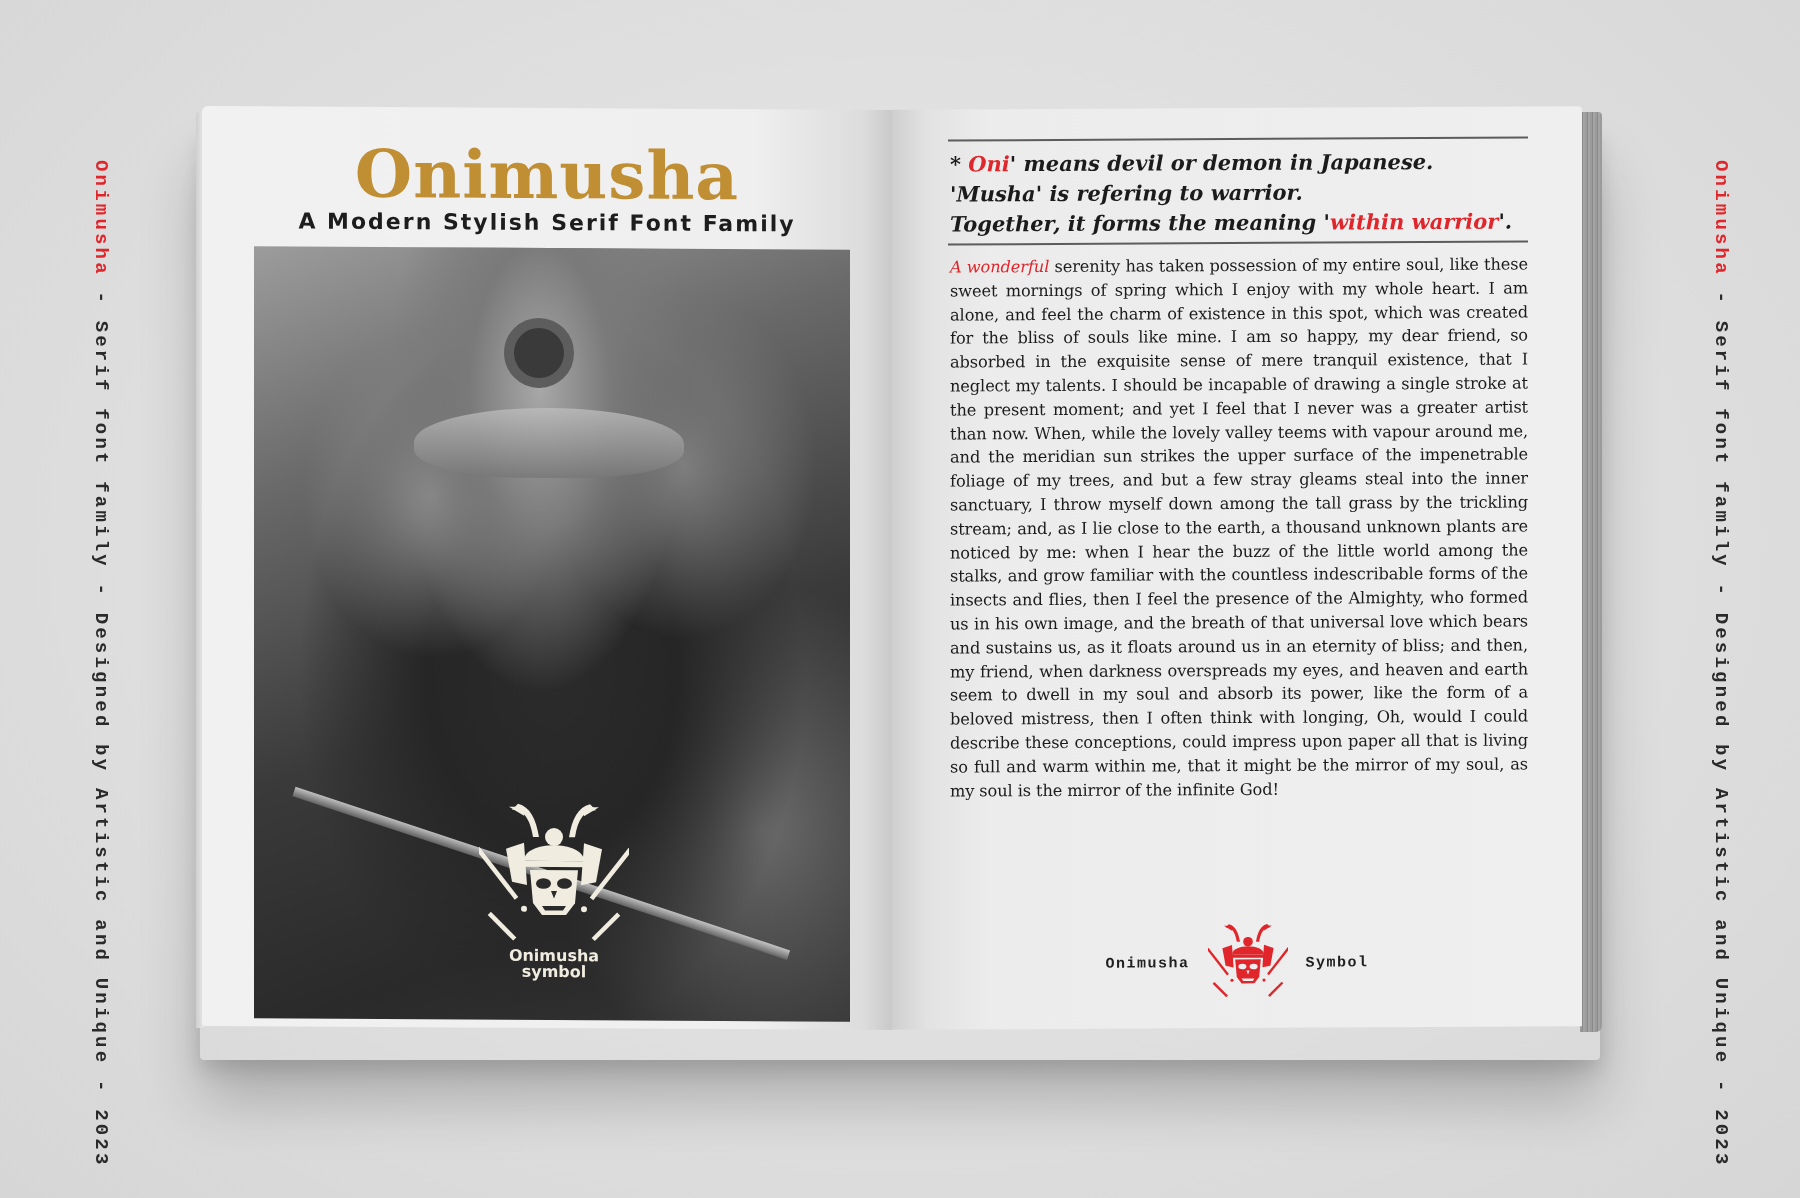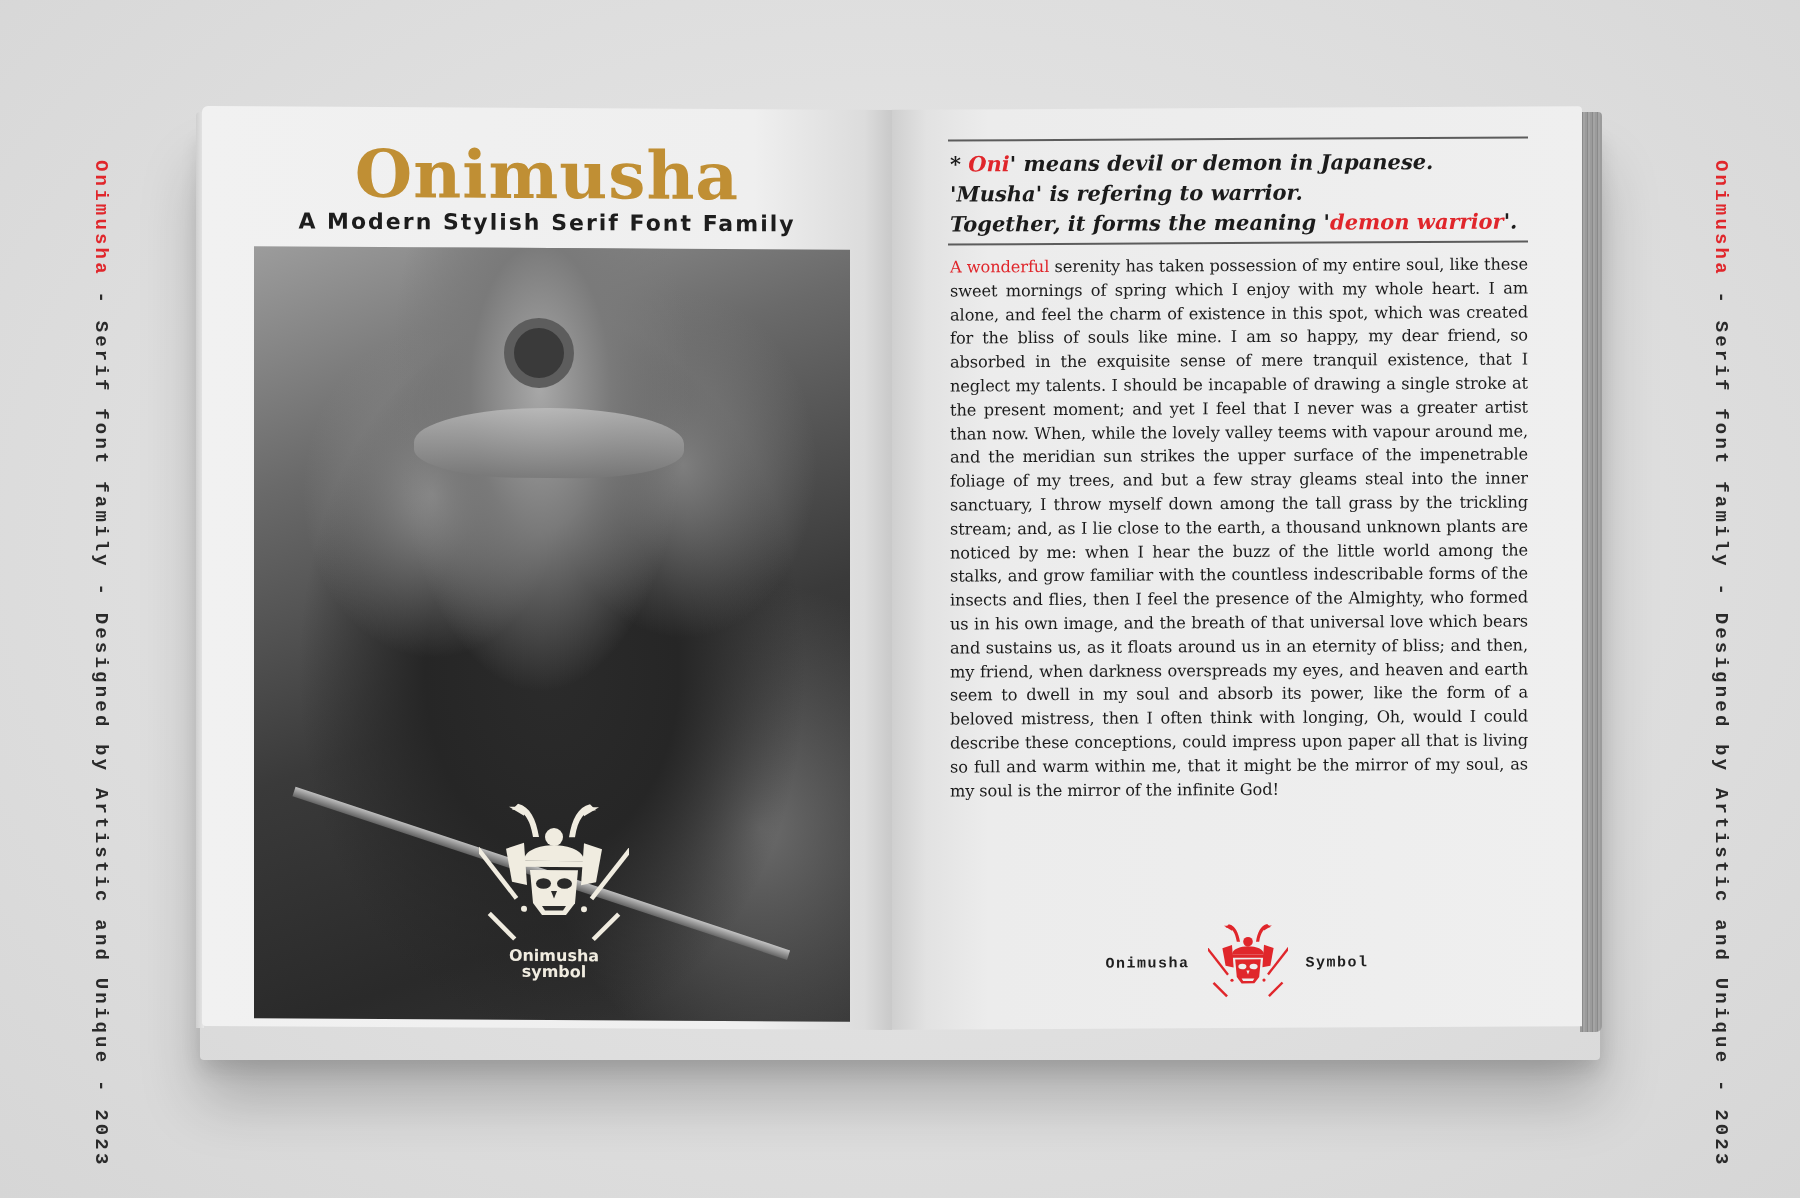--- a/index.html
+++ b/index.html
@@ -170,21 +170,21 @@
       position: absolute;
       left: 58px; top: 146px;
       width: 578px;
       font-family: "DejaVu Serif", serif;
       font-size: 16.2px;
       line-height: 23.8px;
       color: #1c1c1c;
       text-align: justify;
       letter-spacing: -0.1px;
     }
-    .body-text .red { color: #e0262b; }
+    .body-text .red { color: #e0262b; font-style: italic; }
     .symbol-row {
       position: absolute;
       left: 0; right: 0; top: 810px;
       height: 90px;
       display: flex;
       align-items: center;
       justify-content: center;
       gap: 18px;
     }
     .symbol-word {
@@ -258,21 +258,21 @@
 
 <div class="page right">
   <div class="rule" style="top:30px;"></div>
 
   <div class="meaning">
     <div>
       <span>* </span><span class="red">Oni</span><span>' means devil or demon in Japanese.</span>
     </div>
     <div>'Musha' is refering to warrior.</div>
     <div>
-      <span>Together, it forms the meaning '</span><span class="red">demon warrior</span><span>'.</span>
+      <span>Together, it forms the meaning '</span><span class="red">within warrior</span><span>'.</span>
     </div>
   </div>
 
   <div class="rule" style="top:134px;"></div>
 
   <p class="body-text"><span class="red">A wonderful</span><span> serenity has taken possession of my entire soul, like these sweet mornings of spring which I enjoy with my whole heart. I am alone, and feel the charm of existence in this spot, which was created for the bliss of souls like mine. I am so happy, my dear friend, so absorbed in the exquisite sense of mere tranquil existence, that I neglect my talents. I should be incapable of drawing a single stroke at the present moment; and yet I feel that I never was a greater artist than now. When, while the lovely valley teems with vapour around me, and the meridian sun strikes the upper surface of the impenetrable foliage of my trees, and but a few stray gleams steal into the inner sanctuary, I throw myself down among the tall grass by the trickling stream; and, as I lie close to the earth, a thousand unknown plants are noticed by me: when I hear the buzz of the little world among the stalks, and grow familiar with the countless indescribable forms of the insects and flies, then I feel the presence of the Almighty, who formed us in his own image, and the breath of that universal love which bears and sustains us, as it floats around us in an eternity of bliss; and then, my friend, when darkness overspreads my eyes, and heaven and earth seem to dwell in my soul and absorb its power, like the form of a beloved mistress, then I often think with longing, Oh, would I could describe these conceptions, could impress upon paper all that is living so full and warm within me, that it might be the mirror of my soul, as my soul is the mirror of the infinite God!</span></p>
 
   <div class="symbol-row">
     <span class="symbol-word">Onimusha</span>
     <span>

